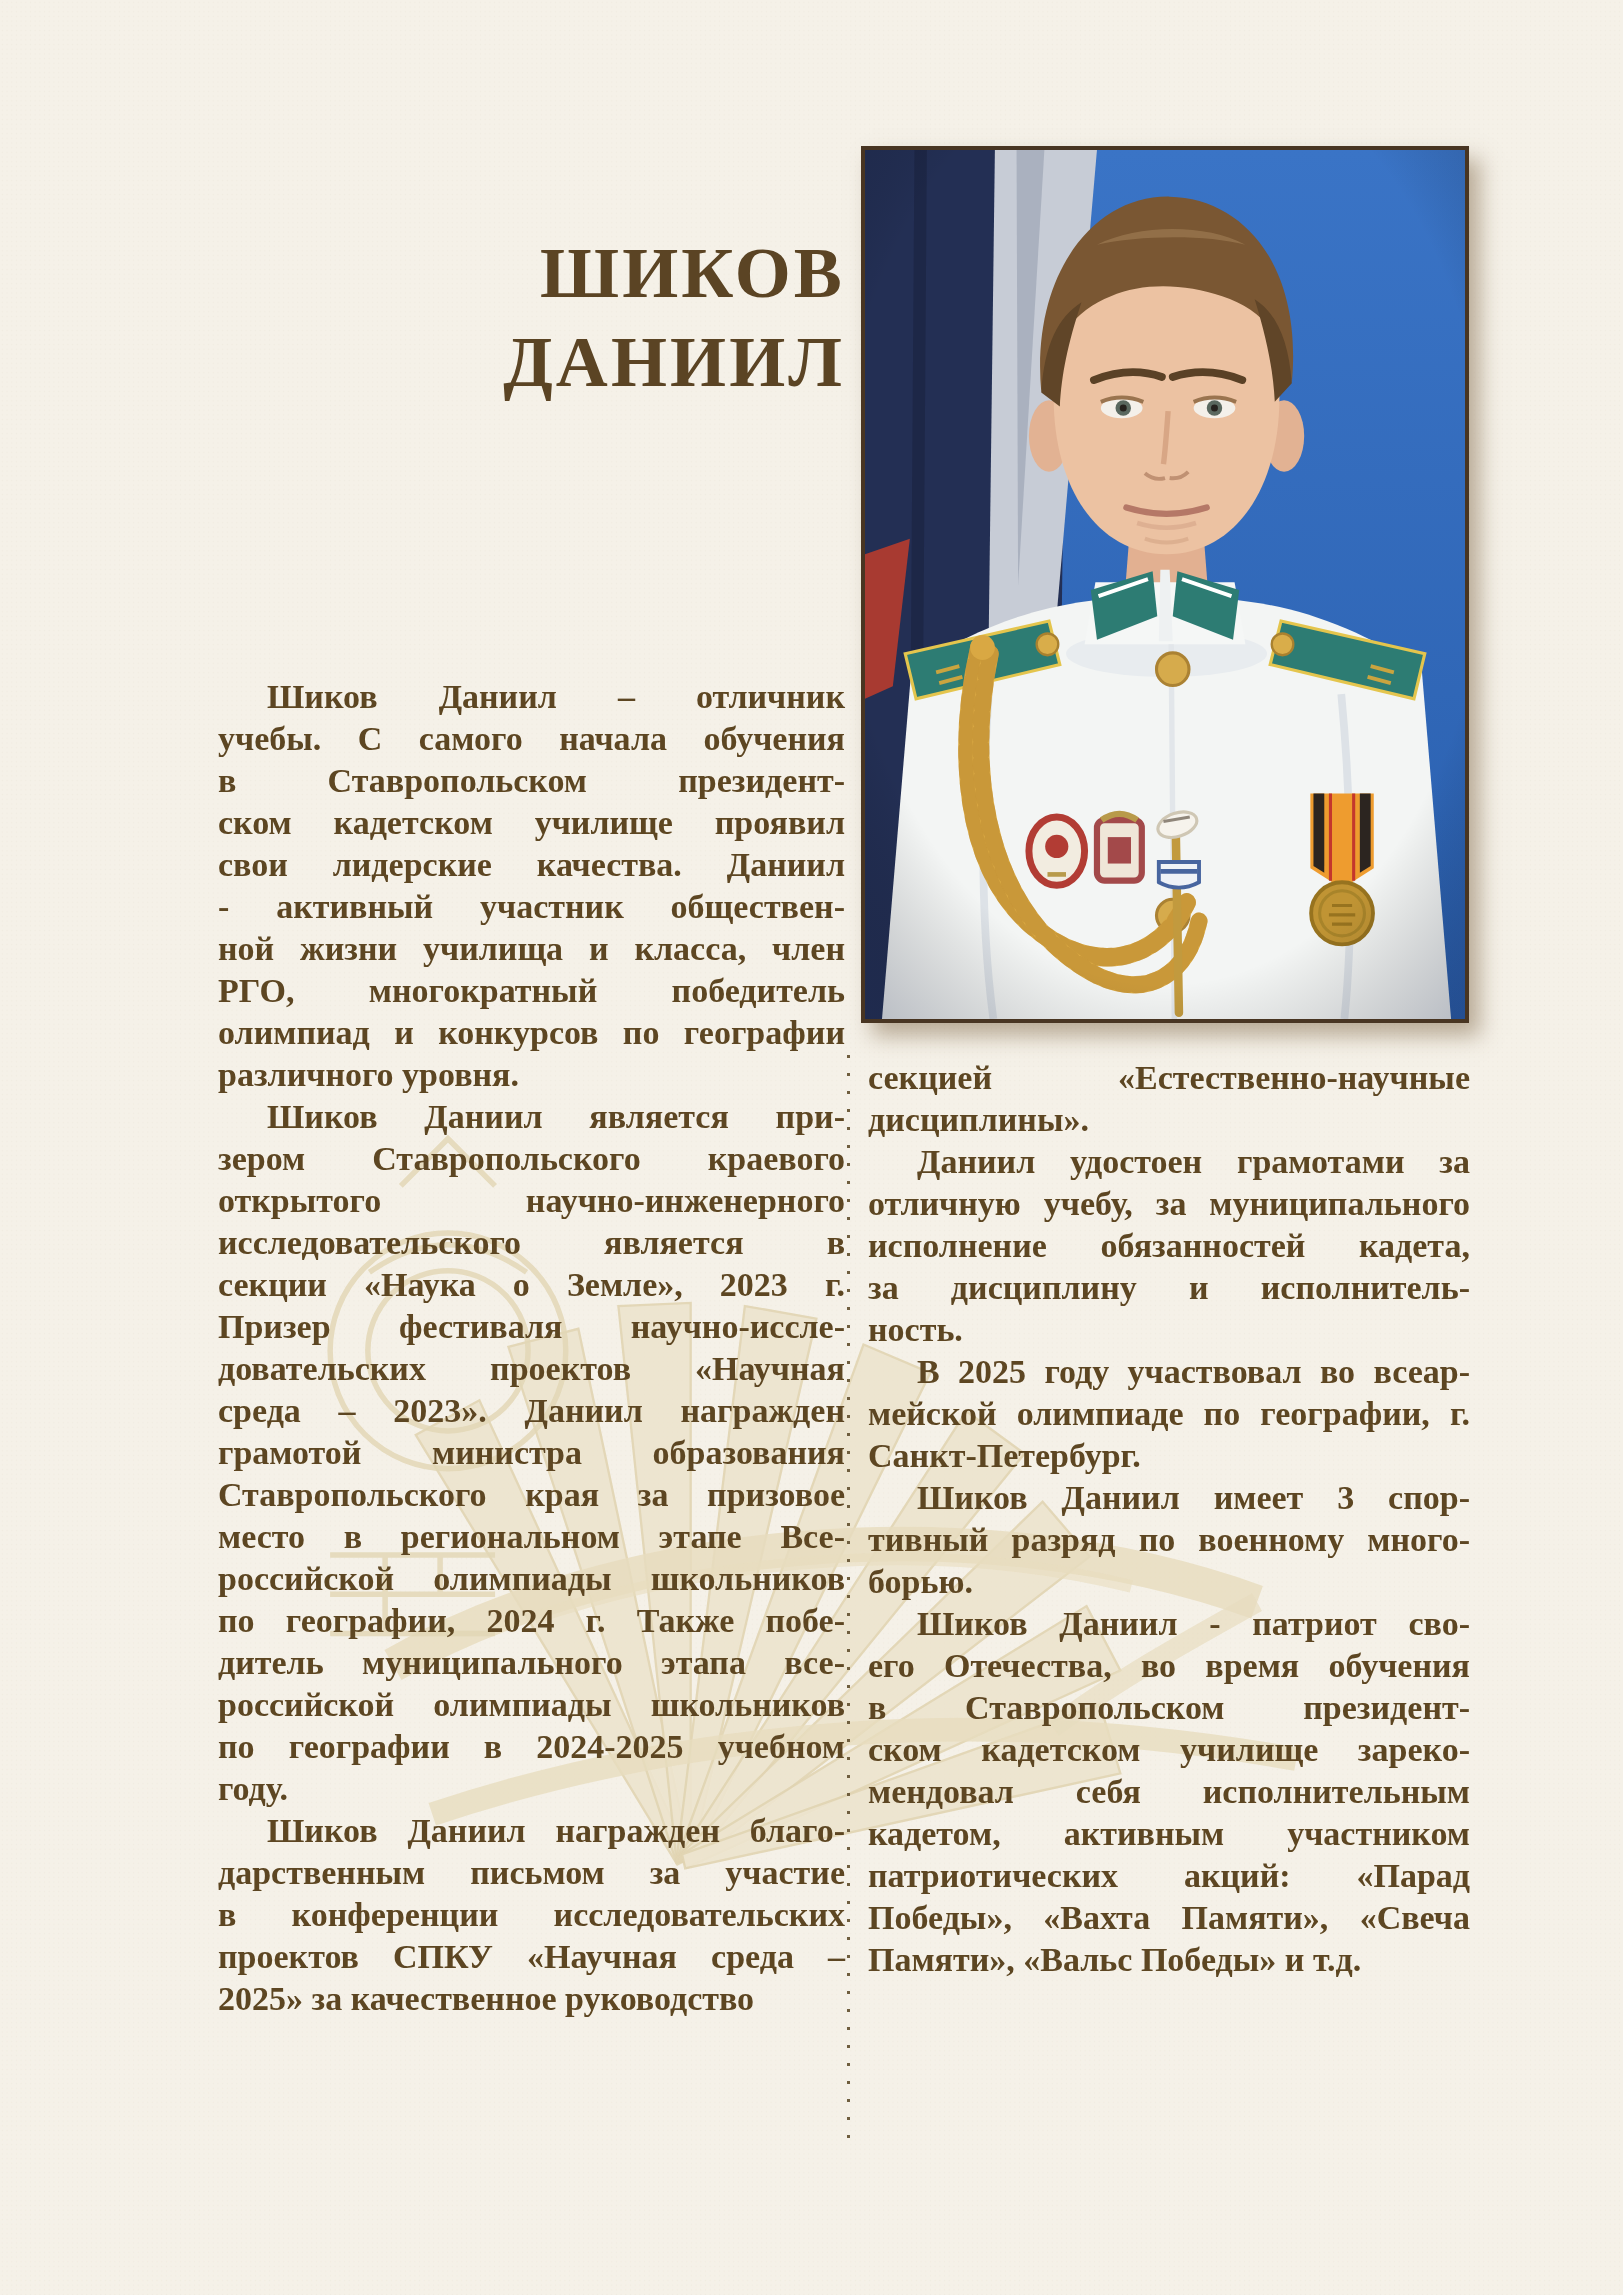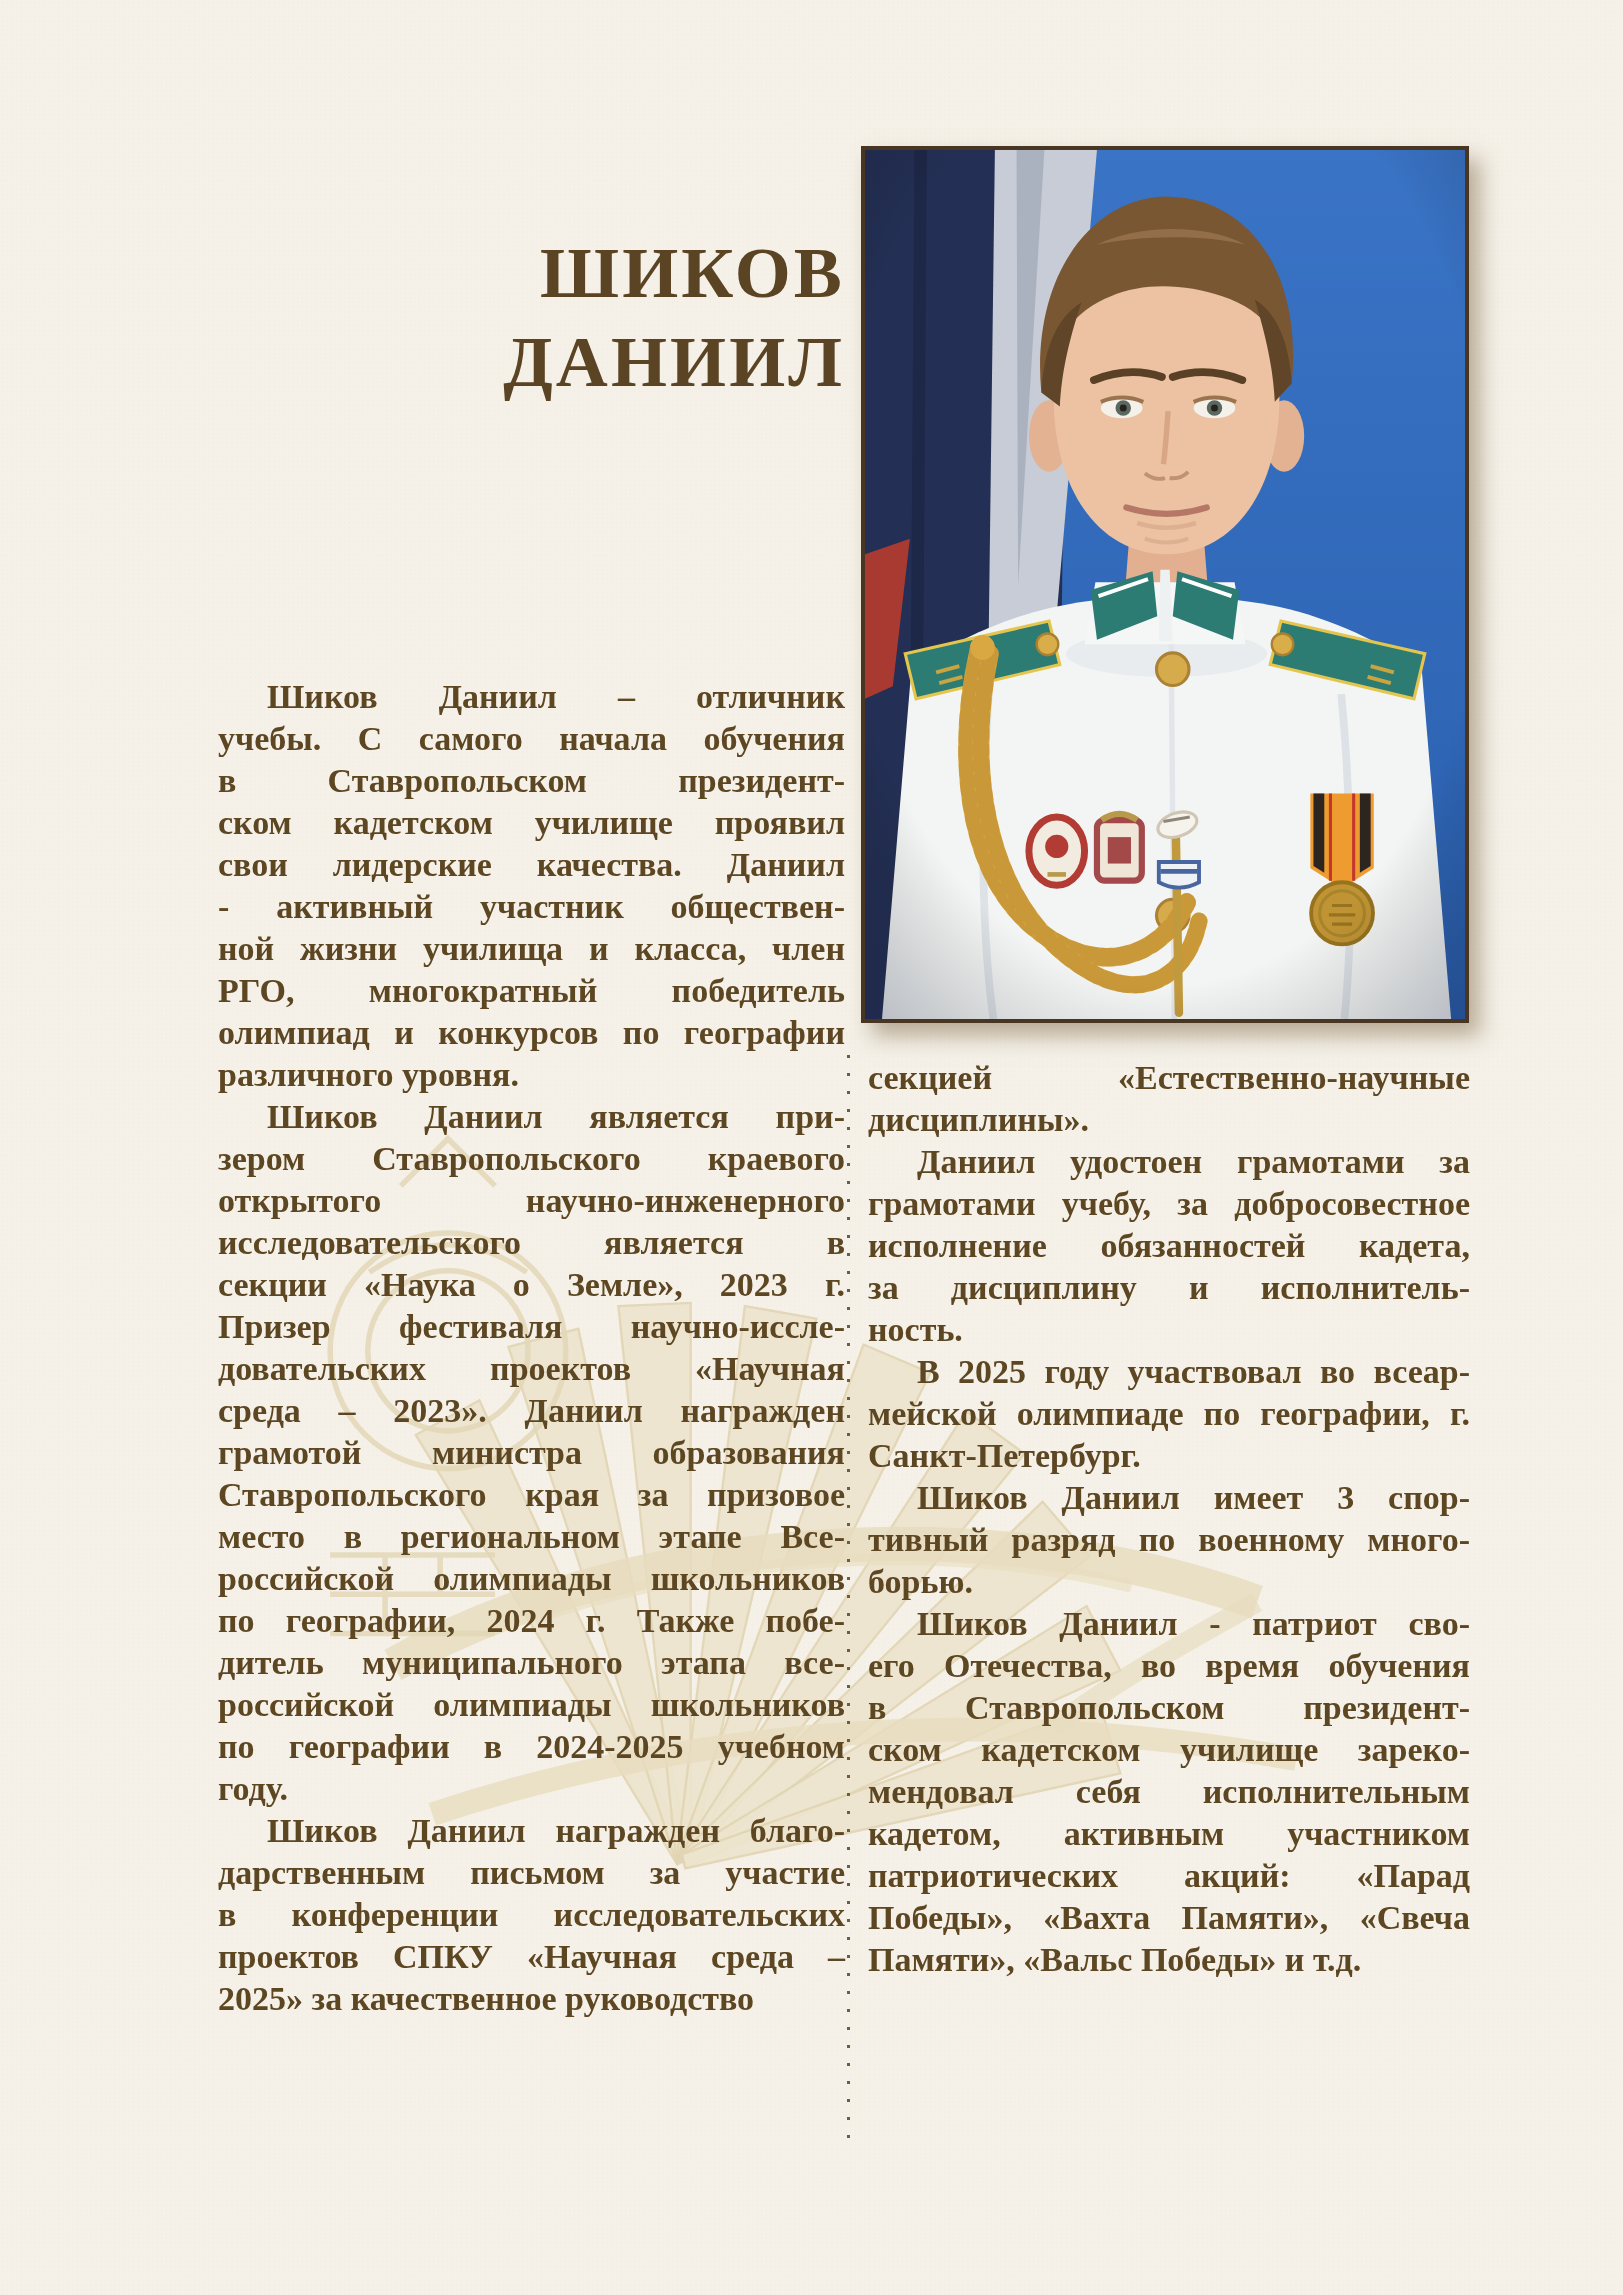--- a/index.html
+++ b/index.html
@@ -249,21 +249,21 @@
 
   <div class="divider"></div>
 
   <div class="col col-right">
       <div class="para">
         <div class="line fill">секцией «Естественно-научные</div>
         <div class="line">дисциплины».</div>
       </div>
       <div class="para">
         <div class="line fill indent">Даниил удостоен грамотами за</div>
-        <div class="line fill">грамотами учебу, за добросовестное</div>
+        <div class="line fill">отличную учебу, за муниципального</div>
         <div class="line fill">исполнение обязанностей кадета,</div>
         <div class="line fill">за дисциплину и исполнитель-</div>
         <div class="line">ность.</div>
       </div>
       <div class="para">
         <div class="line fill indent">В 2025 году участвовал во всеар-</div>
         <div class="line fill">мейской олимпиаде по географии, г.</div>
         <div class="line">Санкт-Петербург.</div>
       </div>
       <div class="para">

